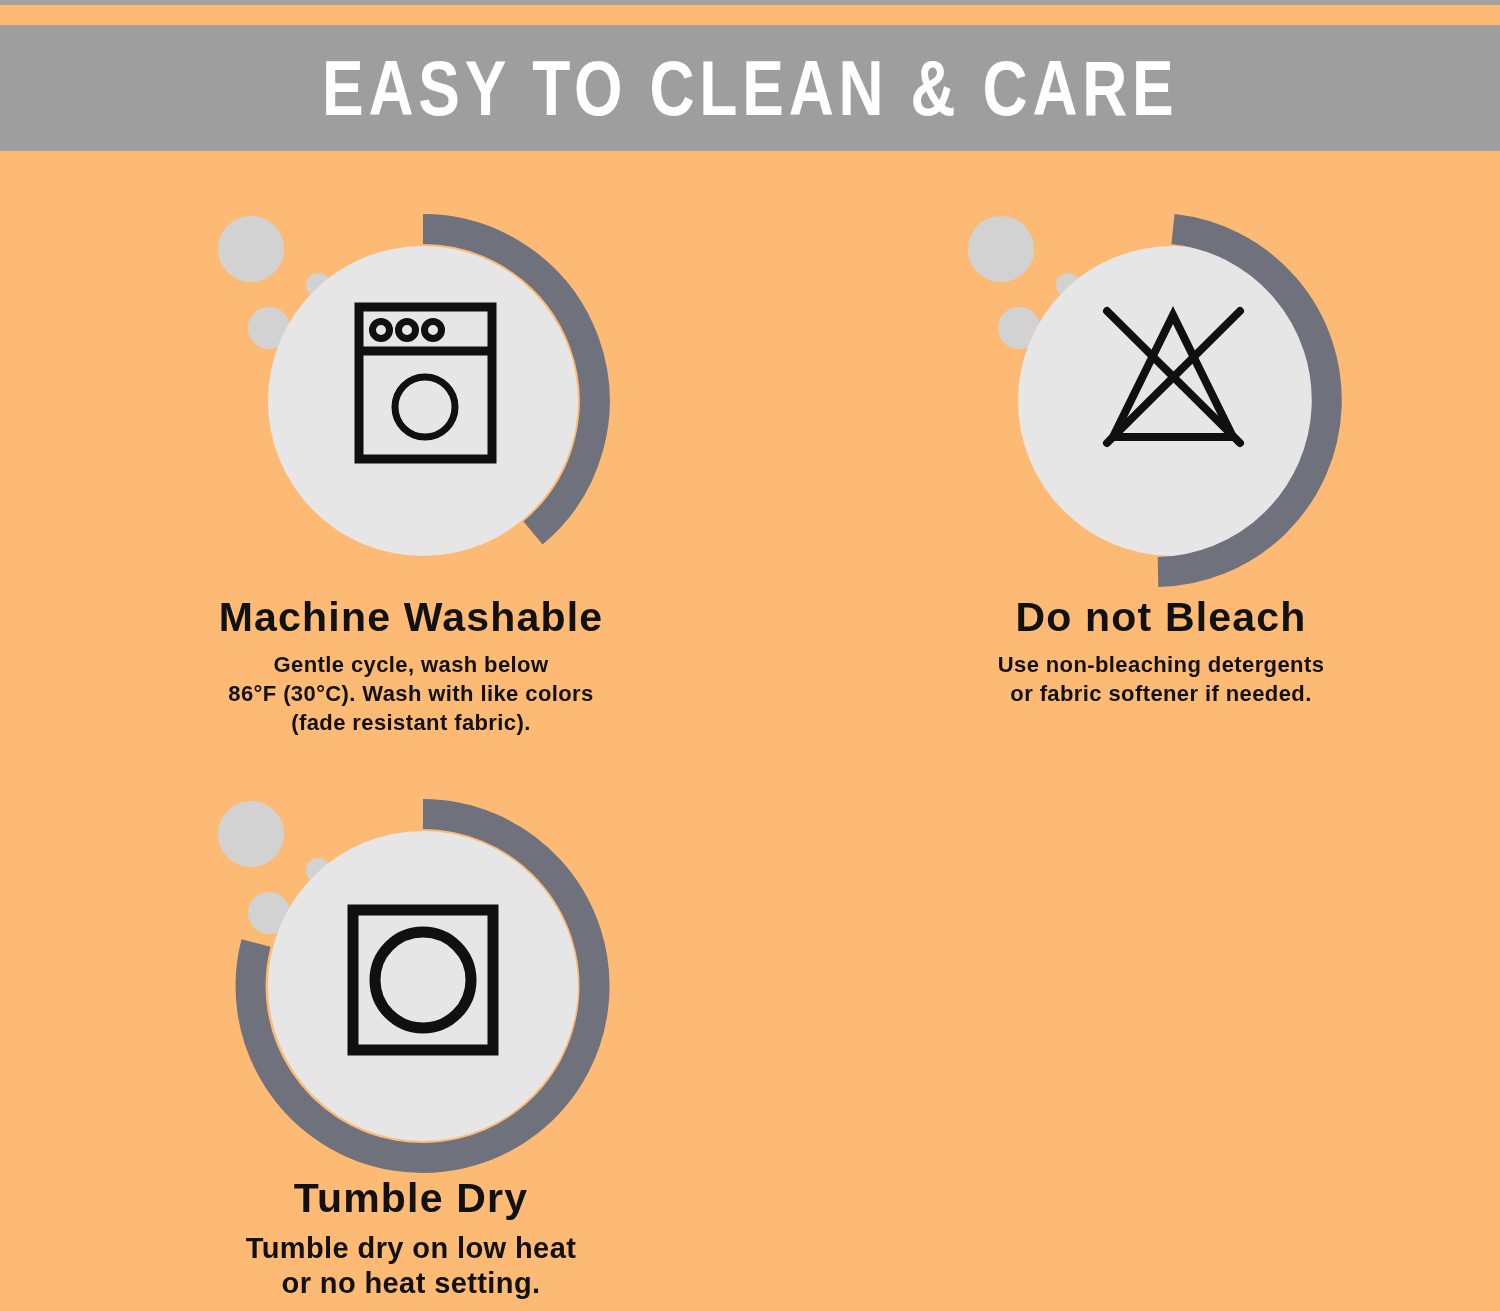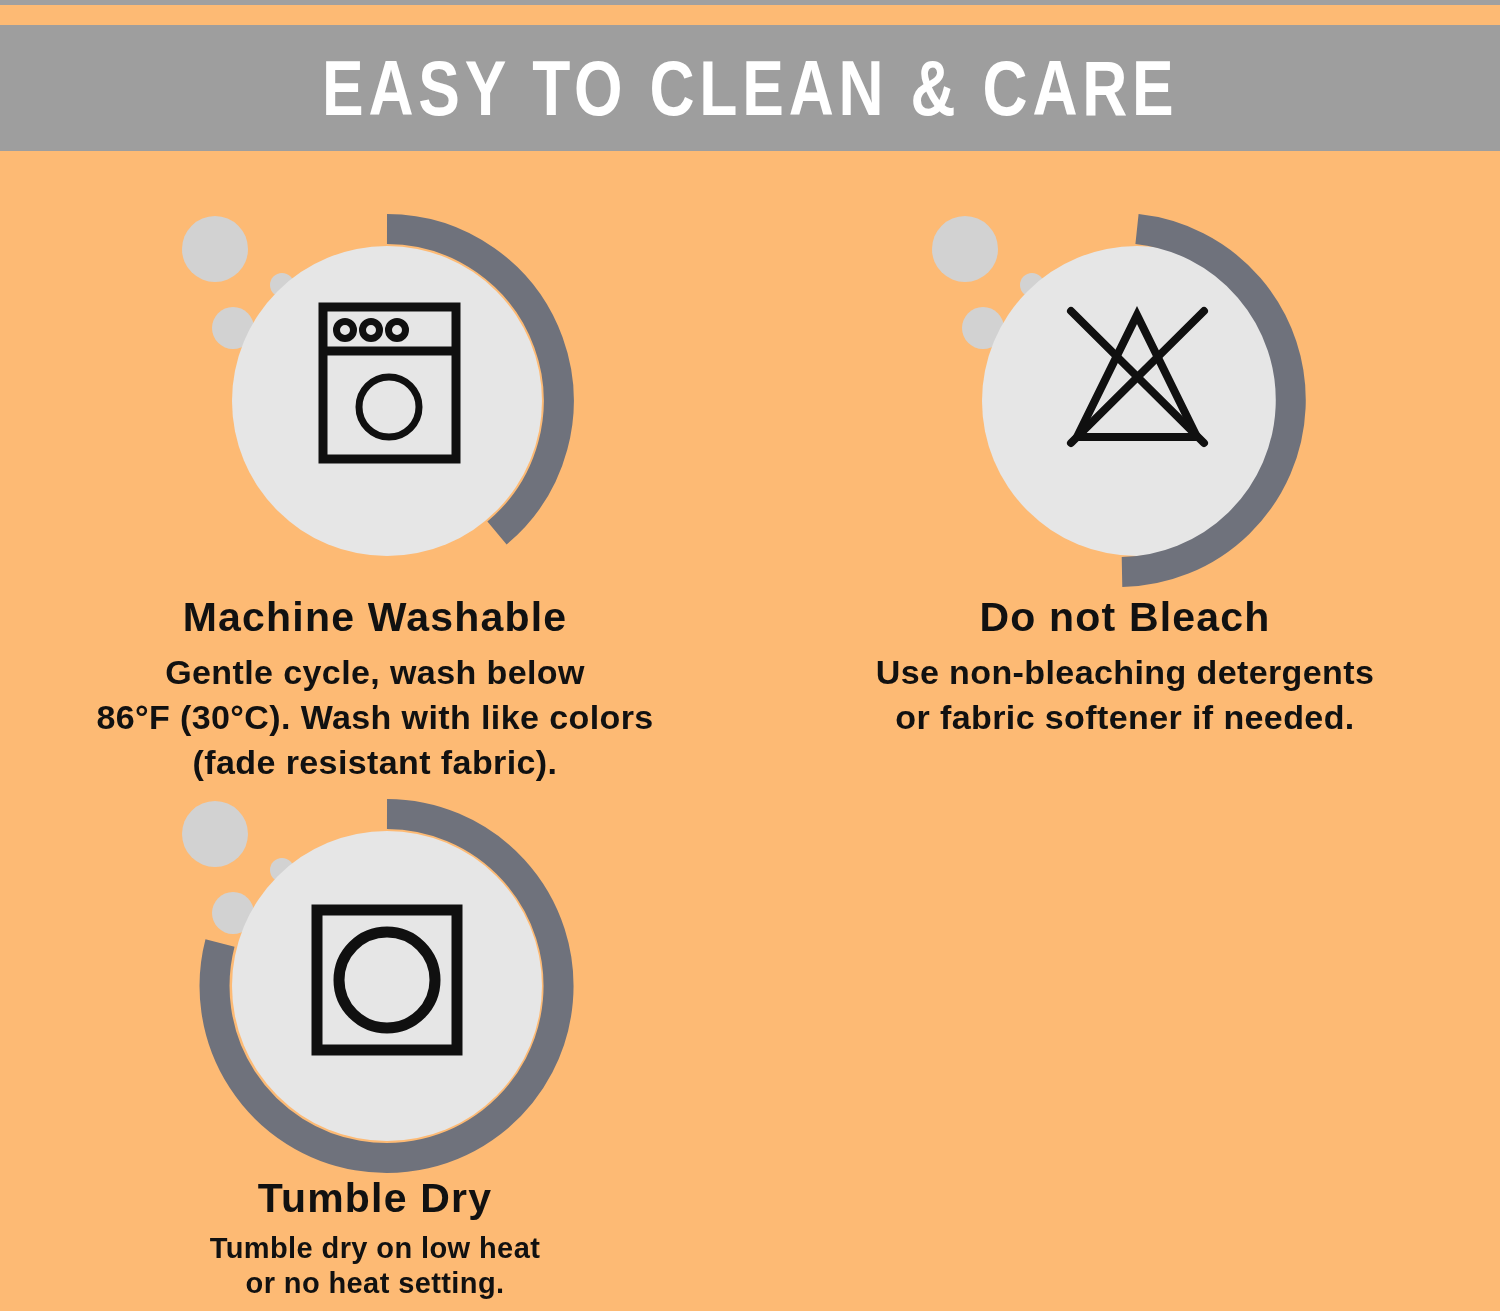--- a/index.html
+++ b/index.html
@@ -56,20 +56,21 @@
   .grid {
     position: absolute;
     left: 0;
     top: 151px;
     width: 1500px;
     height: 1160px;
   }
   .card {
     position: absolute;
     width: 750px;
+    margin-left: 36px;
   }
   .card-0 { left: 0;    top: 48px;  }
   .card-1 { left: 750px; top: 48px;  }
   .card-2 { left: 0;    top: 633px; }
   .card-3 { left: 750px; top: 633px; }
 
   
   .badge {
     position: relative;
     width: 400px;
@@ -92,21 +93,21 @@
     font-family: "Liberation Sans", sans-serif;
     font-size: 41px;
     font-weight: 700;
     color: #111111;
     letter-spacing: 1.2px;
     margin: 6px 0 10px 0;
     line-height: 1.1;
   }
   .card-desc {
     font-family: "Liberation Sans", sans-serif;
-    font-size: 34px;
+    font-size: 22px;
     font-weight: 700;
     color: #111111;
     letter-spacing: 0.4px;
     line-height: 1.32;
     margin: 0;
     white-space: pre-line;
   }
   .card-2 .card-title,
   .card-3 .card-title { margin-top: 2px; }
   .card-2 .card-desc { font-size: 29px; line-height: 1.22; }

